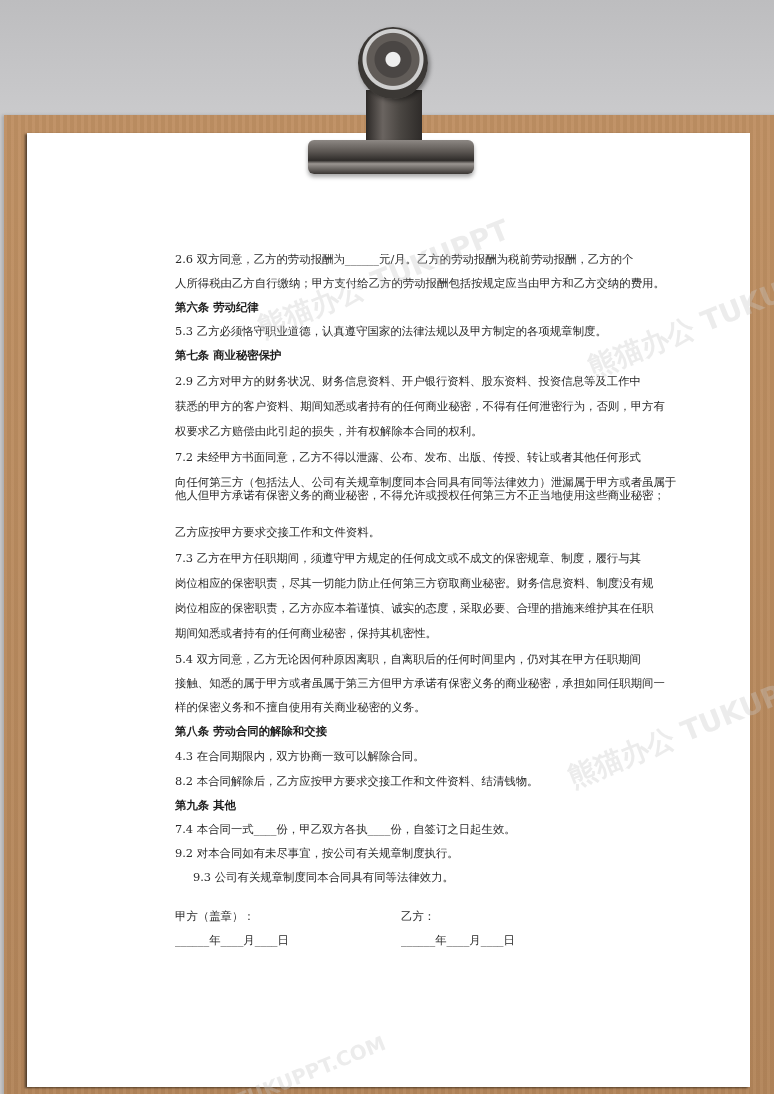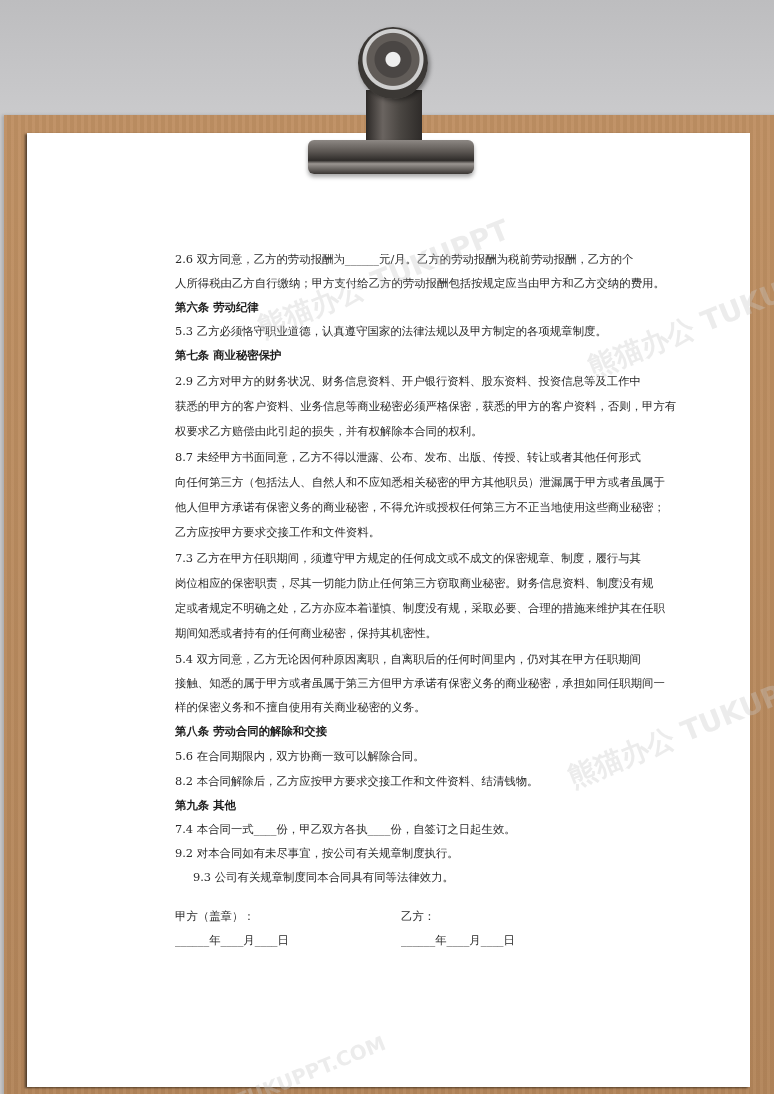--- a/index.html
+++ b/index.html
@@ -44,38 +44,38 @@
 
 <div class="doc">
 
   <div class="line" style="left:28px;top:248px">2.6 双方同意，乙方的劳动报酬为______元/月。乙方的劳动报酬为税前劳动报酬，乙方的个</div>
   <div class="line" style="left:28px;top:272px">人所得税由乙方自行缴纳；甲方支付给乙方的劳动报酬包括按规定应当由甲方和乙方交纳的费用。</div>
   <div class="line heading" style="left:28px;top:296px">第六条 劳动纪律</div>
   <div class="line" style="left:28px;top:320px">5.3 乙方必须恪守职业道德，认真遵守国家的法律法规以及甲方制定的各项规章制度。</div>
   <div class="line heading" style="left:28px;top:344px">第七条 商业秘密保护</div>
 
   <div class="line" style="left:28px;top:370px">2.9 乙方对甲方的财务状况、财务信息资料、开户银行资料、股东资料、投资信息等及工作中</div>
-  <div class="line" style="left:28px;top:395px">获悉的甲方的客户资料、业务信息等商业秘密必须严格保密，获悉的甲方的客户资料，否则，甲方有</div>
+  <div class="line" style="left:28px;top:395px">获悉的甲方的客户资料、期间知悉或者持有的任何商业秘密，不得有任何泄密行为，否则，甲方有</div>
   <div class="line" style="left:28px;top:420px">权要求乙方赔偿由此引起的损失，并有权解除本合同的权利。</div>
 
-  <div class="line" style="left:28px;top:446px">8.7 未经甲方书面同意，乙方不得以泄露、公布、发布、出版、传授、转让或者其他任何形式</div>
-  <div class="line" style="left:28px;top:471px">向任何第三方（包括法人、自然人和不应知悉相关秘密的甲方其他职员）泄漏属于甲方或者虽属于</div>
-  <div class="line" style="left:28px;top:496px">他人但甲方承诺有保密义务的商业秘密，不得允许或授权任何第三方不正当地使用这些商业秘密；</div>
+  <div class="line" style="left:28px;top:446px">7.2 未经甲方书面同意，乙方不得以泄露、公布、发布、出版、传授、转让或者其他任何形式</div>
+  <div class="line" style="left:28px;top:471px">向任何第三方（包括法人、公司有关规章制度同本合同具有同等法律效力）泄漏属于甲方或者虽属于</div>
+  <div class="line" style="left:28px;top:484px">他人但甲方承诺有保密义务的商业秘密，不得允许或授权任何第三方不正当地使用这些商业秘密；</div>
   <div class="line" style="left:28px;top:521px">乙方应按甲方要求交接工作和文件资料。</div>
 
   <div class="line" style="left:28px;top:547px">7.3 乙方在甲方任职期间，须遵守甲方规定的任何成文或不成文的保密规章、制度，履行与其</div>
   <div class="line" style="left:28px;top:572px">岗位相应的保密职责，尽其一切能力防止任何第三方窃取商业秘密。财务信息资料、制度没有规</div>
-  <div class="line" style="left:28px;top:597px">定或者规定不明确之处，乙方亦应本着谨慎、制度没有规，采取必要、合理的措施来维护其在任职</div>
+  <div class="line" style="left:28px;top:597px">岗位相应的保密职责，乙方亦应本着谨慎、诚实的态度，采取必要、合理的措施来维护其在任职</div>
   <div class="line" style="left:28px;top:622px">期间知悉或者持有的任何商业秘密，保持其机密性。</div>
 
   <div class="line" style="left:28px;top:648px">5.4 双方同意，乙方无论因何种原因离职，自离职后的任何时间里内，仍对其在甲方任职期间</div>
   <div class="line" style="left:28px;top:672px">接触、知悉的属于甲方或者虽属于第三方但甲方承诺有保密义务的商业秘密，承担如同任职期间一</div>
   <div class="line" style="left:28px;top:696px">样的保密义务和不擅自使用有关商业秘密的义务。</div>
   <div class="line heading" style="left:28px;top:720px">第八条 劳动合同的解除和交接</div>
-  <div class="line" style="left:28px;top:745px">5.6 在合同期限内，双方协商一致可以解除合同。</div>
+  <div class="line" style="left:28px;top:745px">4.3 在合同期限内，双方协商一致可以解除合同。</div>
   <div class="line" style="left:28px;top:770px">8.2 本合同解除后，乙方应按甲方要求交接工作和文件资料、结清钱物。</div>
   <div class="line heading" style="left:28px;top:794px">第九条 其他</div>
   <div class="line" style="left:28px;top:818px">7.4 本合同一式____份，甲乙双方各执____份，自签订之日起生效。</div>
   <div class="line" style="left:28px;top:842px">9.2 对本合同如有未尽事宜，按公司有关规章制度执行。</div>
   <div class="line" style="left:46px;top:866px">9.3 公司有关规章制度同本合同具有同等法律效力。</div>
 
   <div class="line" style="left:28px;top:905px">甲方（盖章）：</div>
   <div class="line" style="left:28px;top:929px">______年____月____日</div>
   <div class="line" style="left:254px;top:905px">乙方：</div>
   <div class="line" style="left:254px;top:929px">______年____月____日</div>

